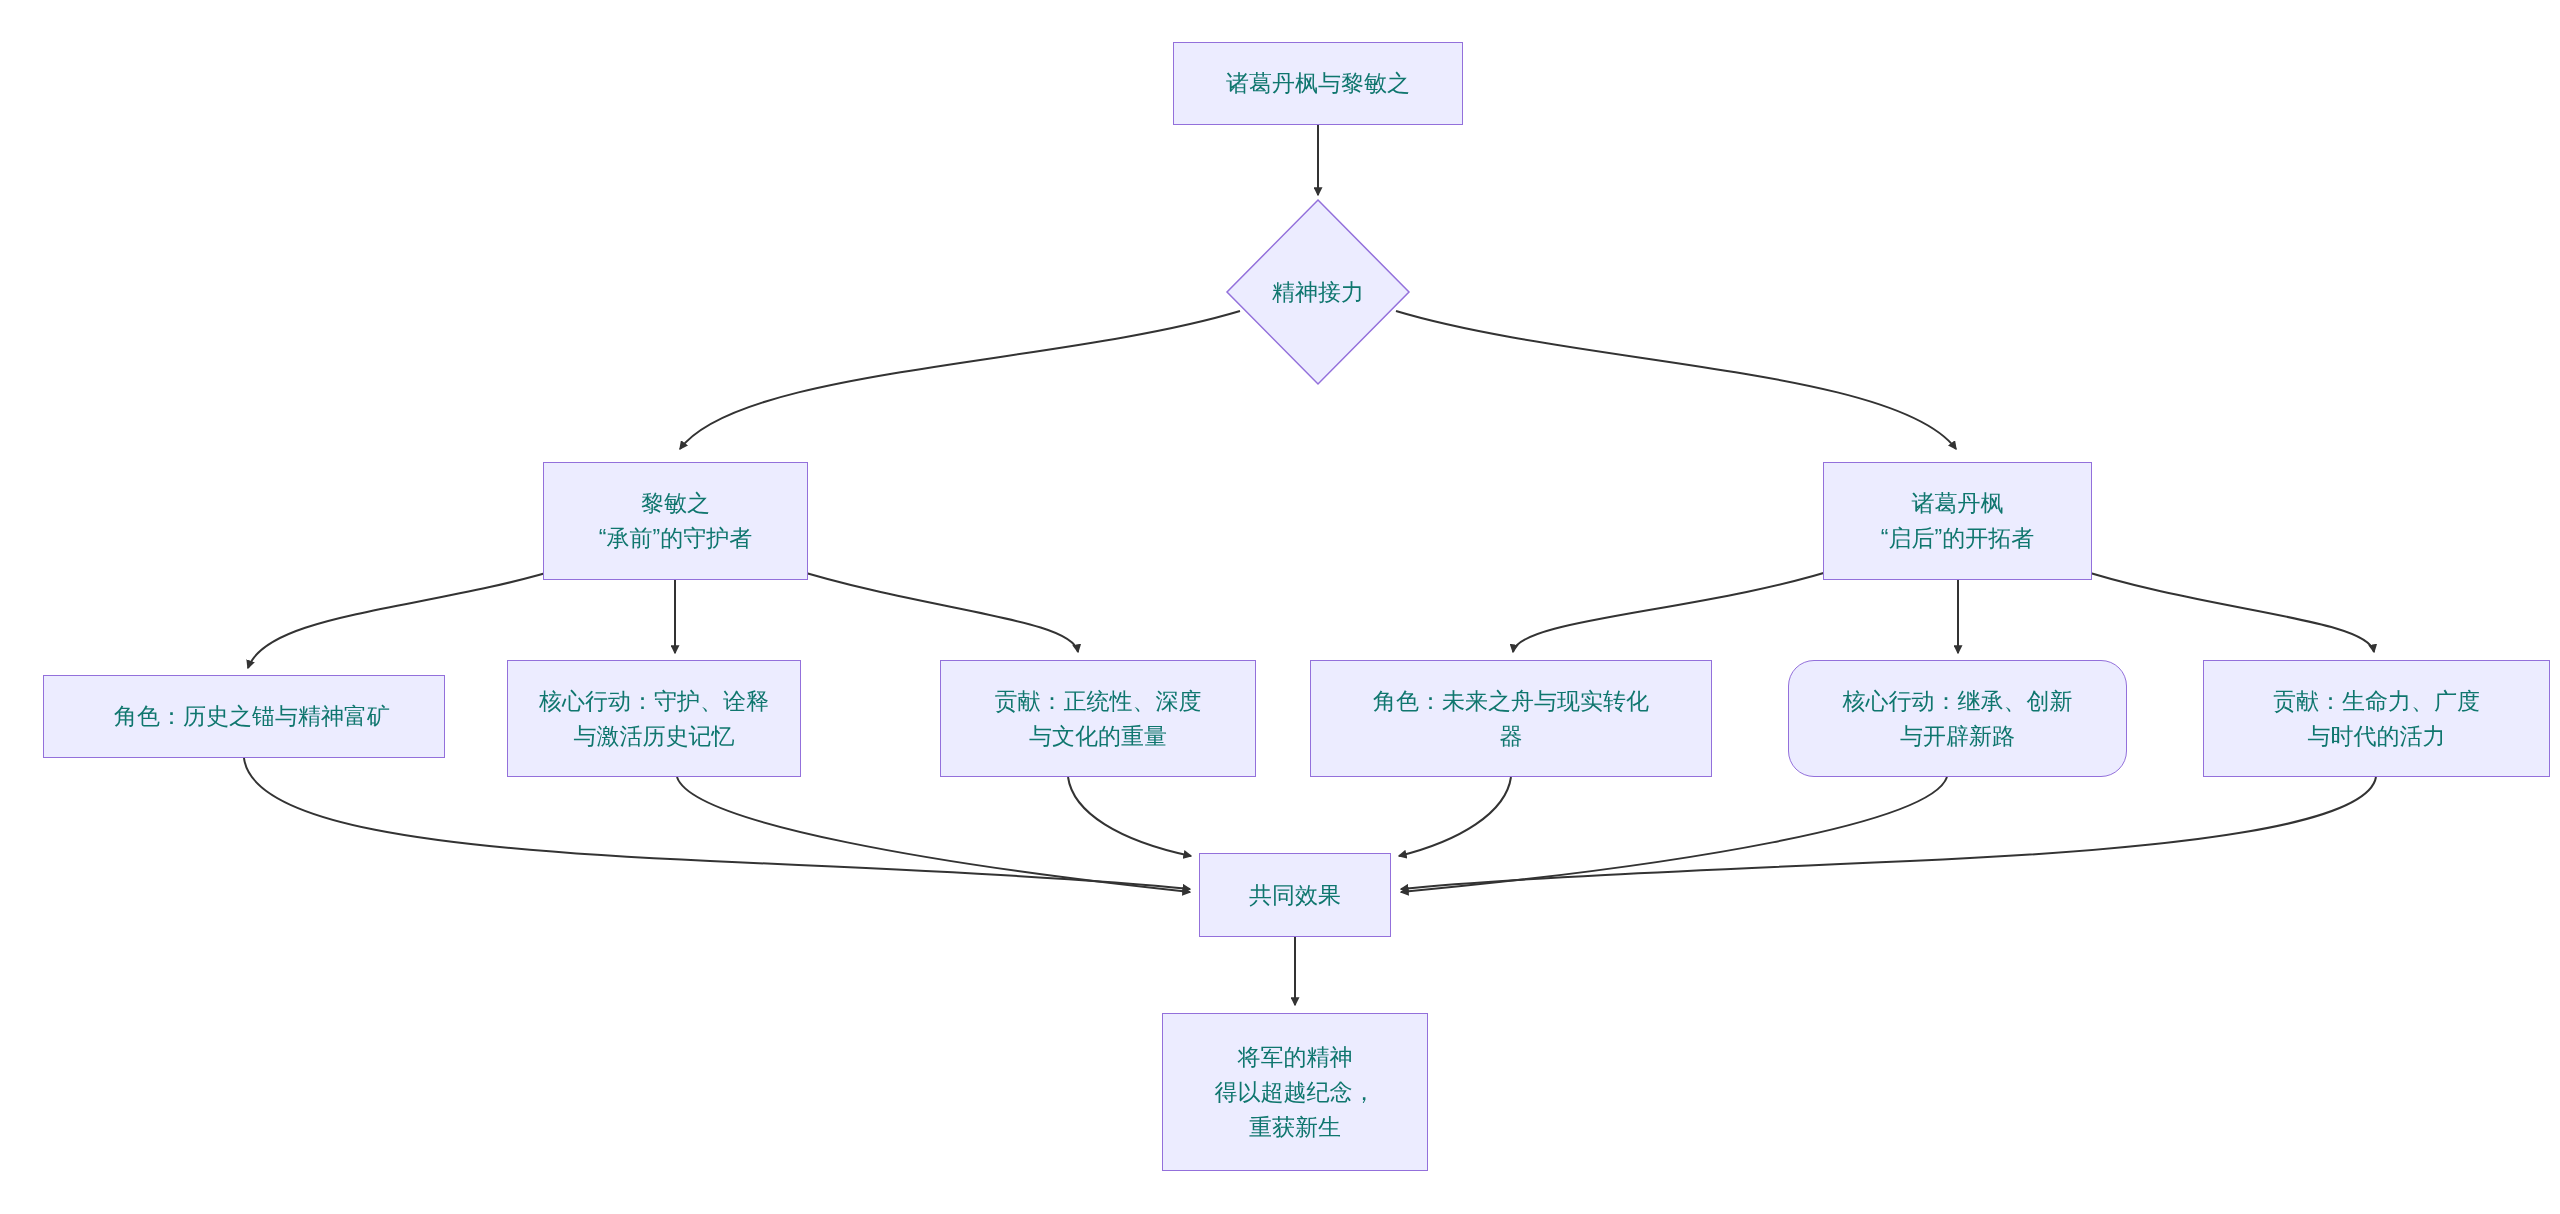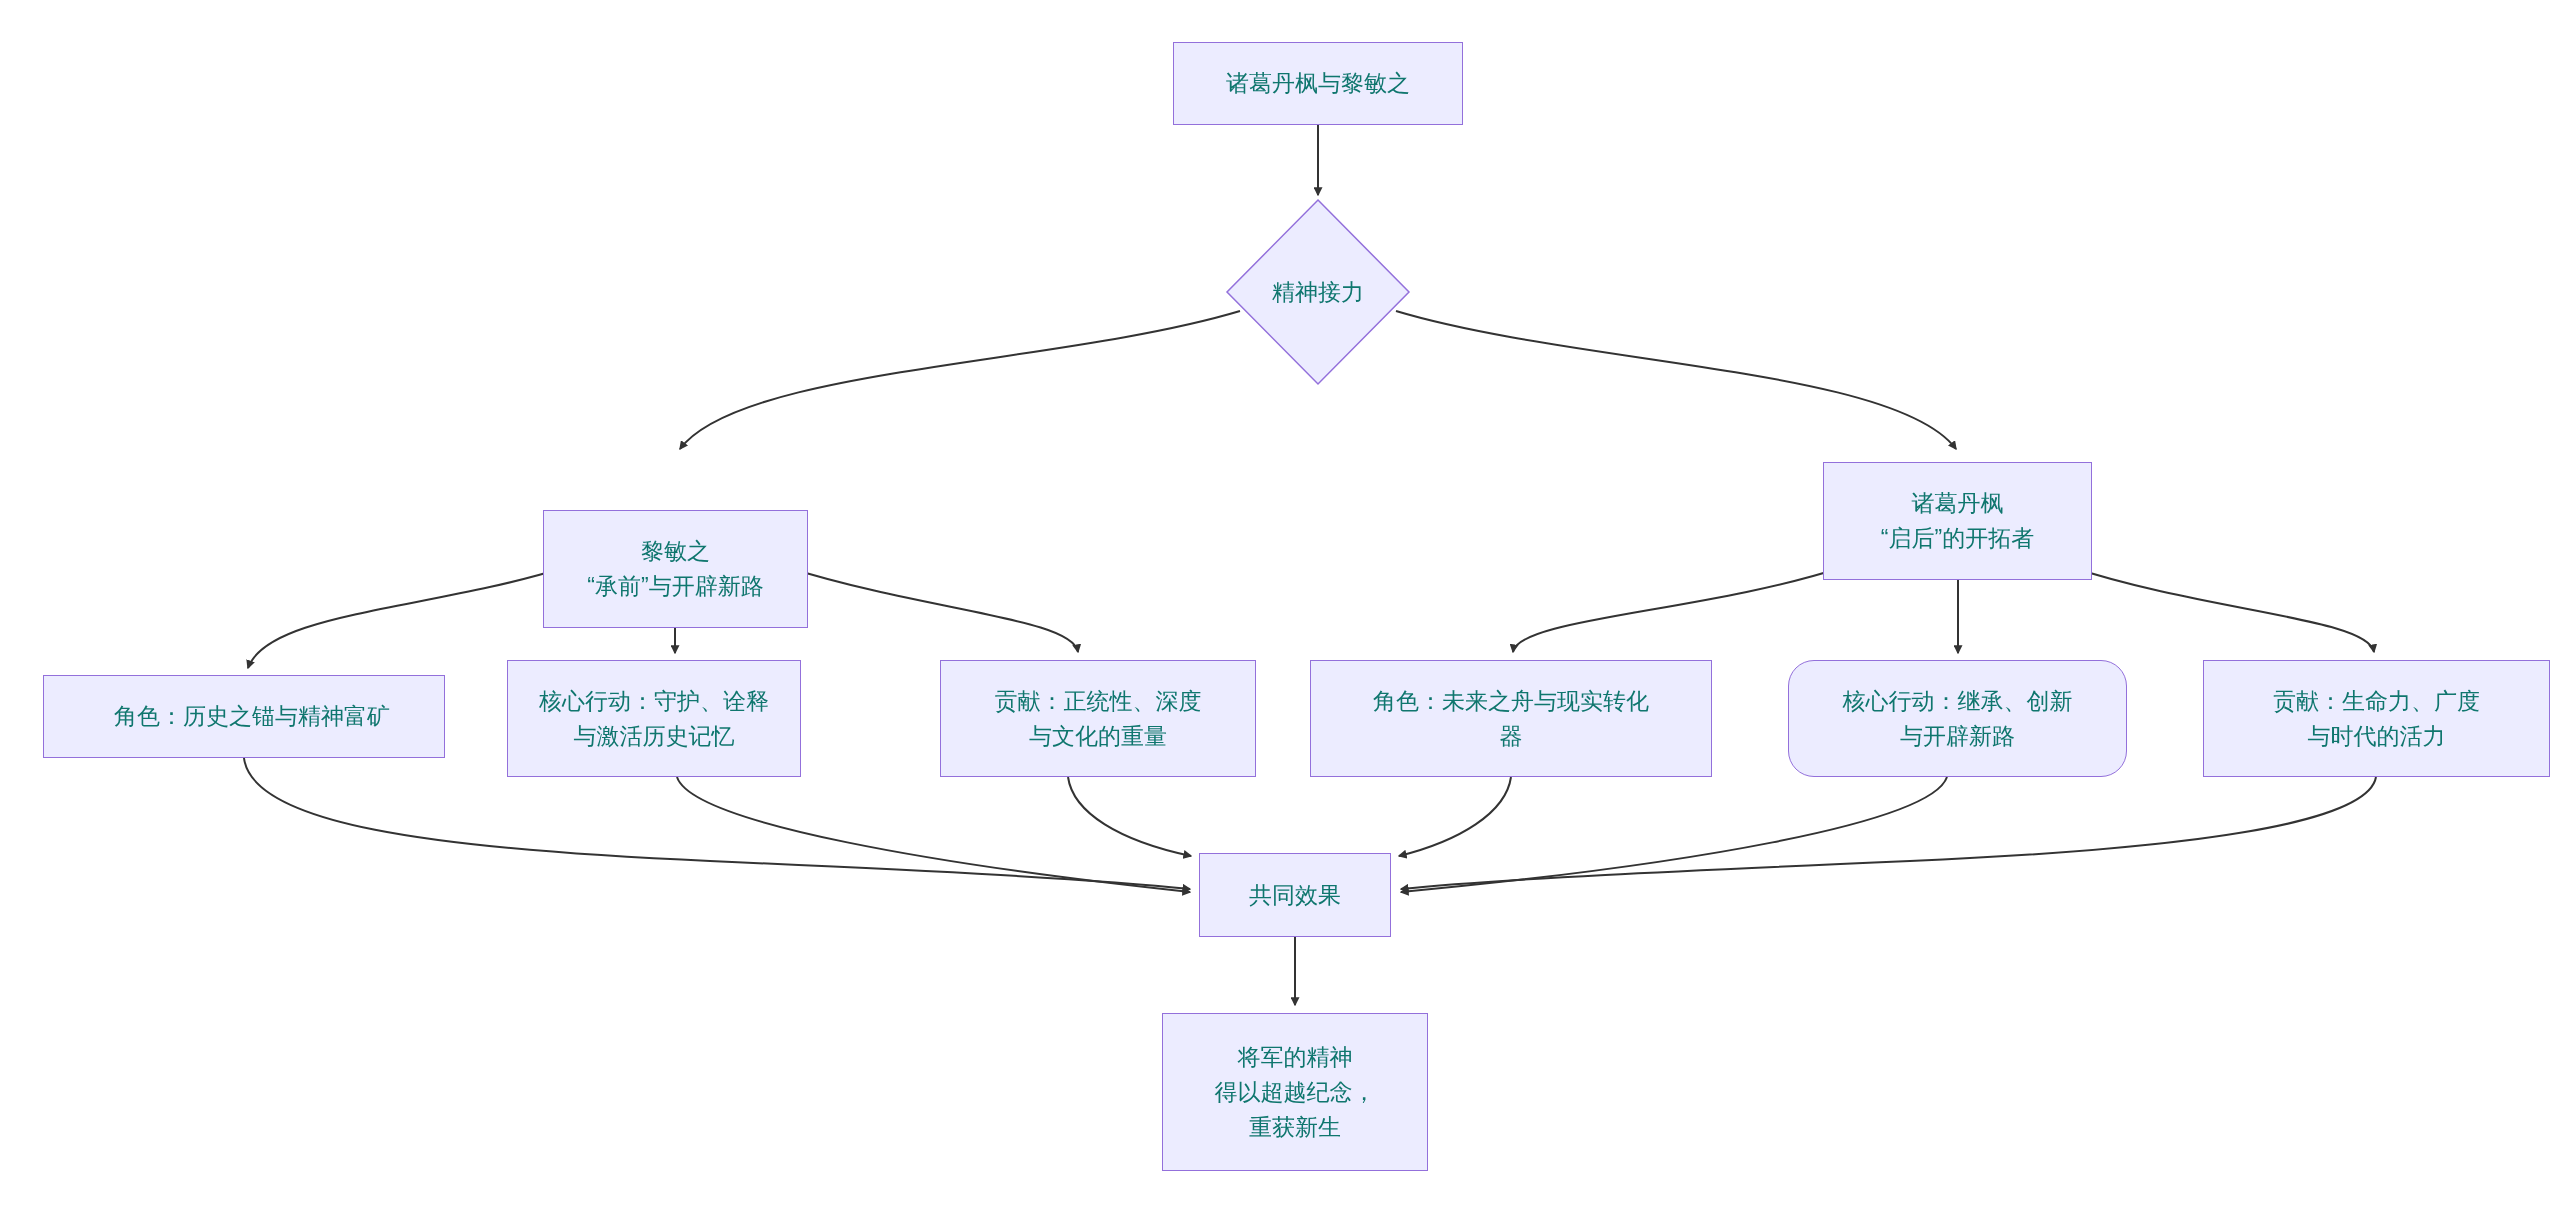--- a/index.html
+++ b/index.html
@@ -72,23 +72,23 @@
       <path d="M 1295,937 L 1295,1005" fill="none" stroke="#333333" stroke-width="2" marker-end="url(#arrowhead)"></path>
       <polygon points="1318,200 1409,292 1318,384 1227,292" fill="#ECECFF" stroke="#9370DB" stroke-width="1.5"></polygon>
     </svg>
   <div id="node-layer">
       <div class="flow-node" style="left: 1173px; top: 42px; width: 290px; height: 83px;">
         <div class="node-line">诸葛丹枫与黎敏之</div>
       </div>
       <div class="flow-node diamond-label" style="left: 1227px; top: 200px; width: 182px; height: 184px;">
         <div class="node-line">精神接力</div>
       </div>
-      <div class="flow-node" style="left: 543px; top: 462px; width: 265px; height: 118px; margin-top: 48px;">
+      <div class="flow-node" style="left: 543px; top: 462px; width: 265px; height: 118px;">
         <div class="node-line">黎敏之</div>
-        <div class="node-line">“承前”与开辟新路</div>
+        <div class="node-line">“承前”的守护者</div>
       </div>
       <div class="flow-node" style="left: 1823px; top: 462px; width: 269px; height: 118px;">
         <div class="node-line">诸葛丹枫</div>
         <div class="node-line">“启后”的开拓者</div>
       </div>
       <div class="flow-node" style="left: 43px; top: 675px; width: 402px; height: 83px; padding-left: 16px;">
         <div class="node-line">角色：历史之锚与精神富矿</div>
       </div>
       <div class="flow-node" style="left: 507px; top: 660px; width: 294px; height: 117px;">
         <div class="node-line">核心行动：守护、诠释</div>

